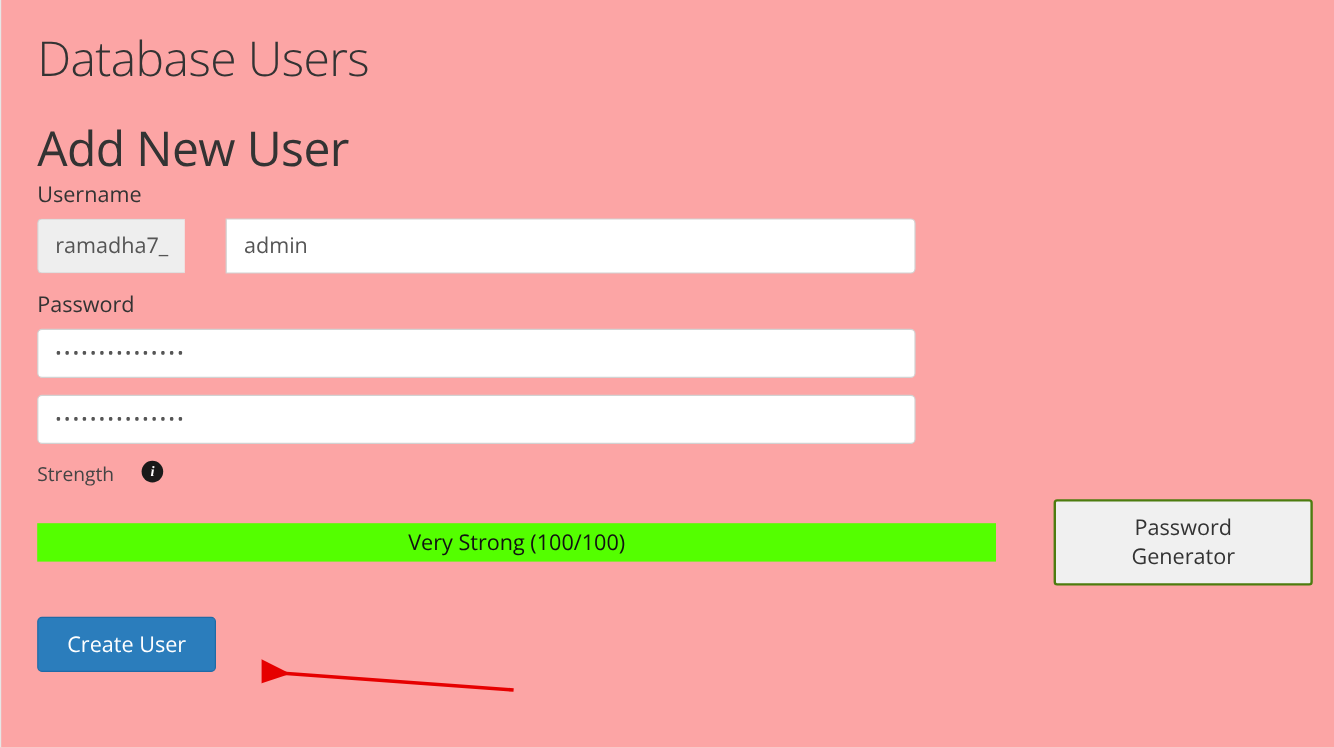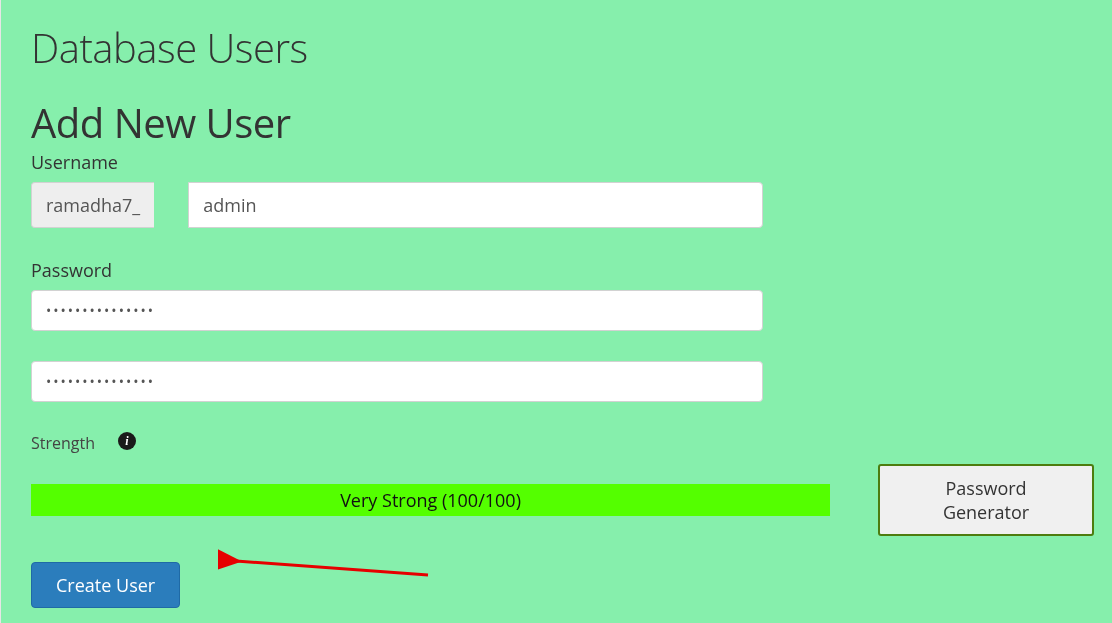--- a/index.html
+++ b/index.html
@@ -5,40 +5,40 @@
     * { box-sizing: border-box; margin: 0; padding: 0; }
     body {
       font-family: -apple-system, BlinkMacSystemFont, "Segoe UI", "Open Sans", Helvetica, Arial, sans-serif;
       background: #f8f8f8;
       color: #444;
       width: 1112px;
       height: 623px;
       position: relative;
     }
     .panel {
-      background: #86efac;
+      background: #fca5a5;
       border-left: 1px solid #e6e6e6;
       width: 100%;
       height: 100%;
       padding: 20px 18px 30px 30px;
     }
     h1 {
       font-size: 40px;
       font-weight: 300;
       color: #333;
       margin-bottom: 20px;
       letter-spacing: -0.5px;
     }
     h2 {
       font-size: 40px;
       font-weight: 400;
       color: #333;
       letter-spacing: -0.5px;
     }
-    .form-row { margin-bottom: 30px; }
+    .form-row { margin-bottom: 14px; }
     .form-label {
       display: block;
       font-size: 18px;
       color: #333;
       margin-bottom: 8px;
       font-weight: 400;
     }
     .input-group {
       display: flex;
       width: 732px;

